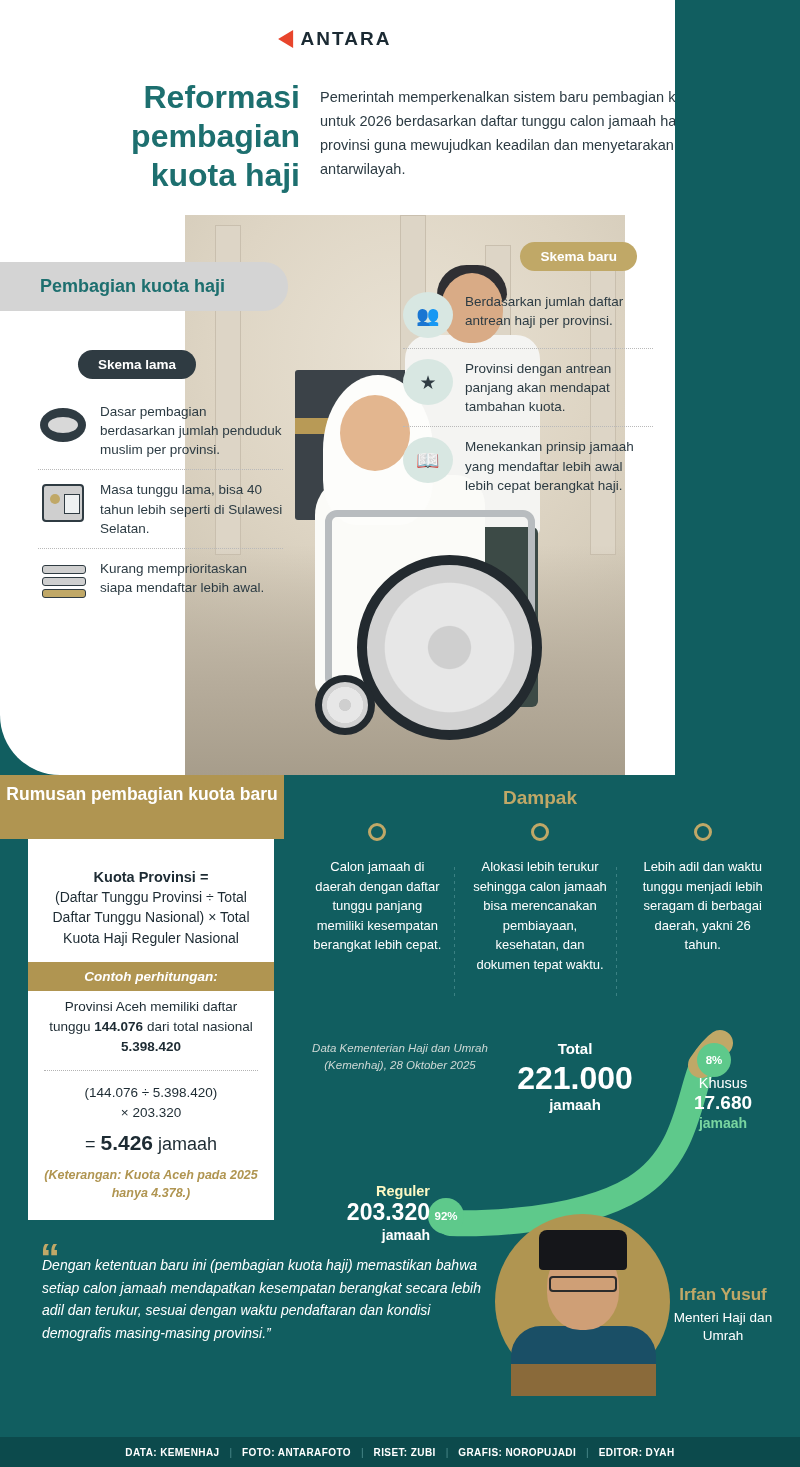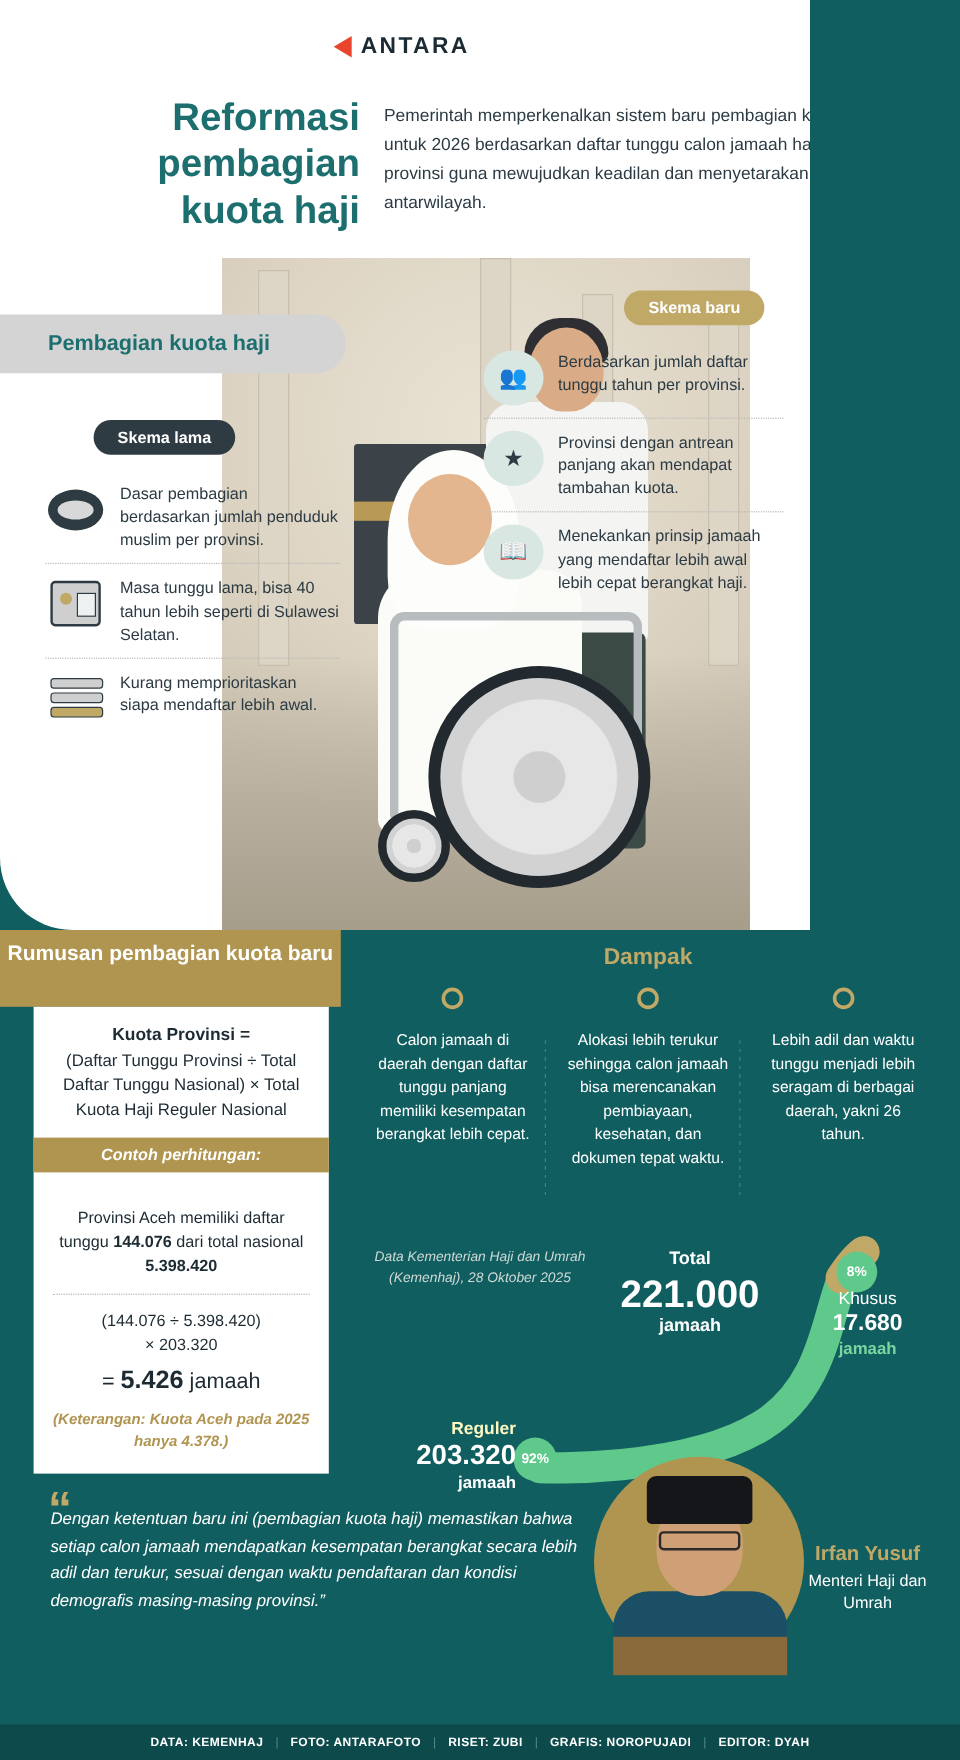--- a/index.html
+++ b/index.html
@@ -250,29 +250,29 @@
   .gold-panel-title {
     position:absolute; top:8px; left:0; width:284px;
     text-align:center;
     color:#ffffff; font-size:17.5px; font-weight:bold; line-height:1.3;
   }
   .card-white {
     position: absolute;
     top: 64px; left: 28px;
     width: 246px;
     background: #ffffff;
-    padding: 16px 16px 18px 16px;
+    padding: 30px 16px 18px 16px;
   }
   .formula-title { font-size: 14.5px; font-weight: bold; color:#1d2b33; text-align:center; }
   .formula-body { font-size: 14px; color:#1d2b33; text-align:center; line-height:1.45; margin-top:2px; }
   .sub-gold {
     background:#b09551; color:#ffffff; font-size:13.5px; font-style:italic; font-weight:bold;
     text-align:center; padding:7px 4px; margin:14px -16px 0 -16px;
   }
-  .example-text { font-size:13.5px; color:#1d2b33; text-align:center; line-height:1.5; margin-top:28px; }
+  .example-text { font-size:13.5px; color:#1d2b33; text-align:center; line-height:1.5; margin-top:6px; }
   .dotted-sep { border-top:1px dotted #b3b3b3; margin:12px 0; }
   .calc-line { font-size:13.5px; color:#1d2b33; text-align:center; line-height:1.5; }
   .calc-result { font-size:18px; color:#1d2b33; text-align:center; margin-top:8px; }
   .calc-result b { font-size:21px; }
   .note-gold { font-size:12.5px; font-style:italic; font-weight:bold; color:#b09551; text-align:center; line-height:1.4; margin-top:12px; }
 
   .dampak-title {
     position:absolute; top:12px; left:300px; width:480px;
     text-align:center; color:#c0a867; font-size:19px; font-weight:bold;
   }
@@ -426,21 +426,21 @@
       </div>
     </div>
 
     <div class="bullets right">
       <div class="bullet">
         <div class="bullet-icon">
           <div class="ico-circle">
               <span class="glyph">👥</span>
             </div>
         </div>
-        <div class="bullet-text">Berdasarkan jumlah daftar tunggu tahun per provinsi.</div>
+        <div class="bullet-text">Berdasarkan jumlah daftar antrean haji per provinsi.</div>
       </div>
       <div class="bullet">
         <div class="bullet-icon">
           <div class="ico-circle">
               <span class="glyph">★</span>
             </div>
         </div>
         <div class="bullet-text">Provinsi dengan antrean panjang akan mendapat tambahan kuota.</div>
       </div>
       <div class="bullet">

